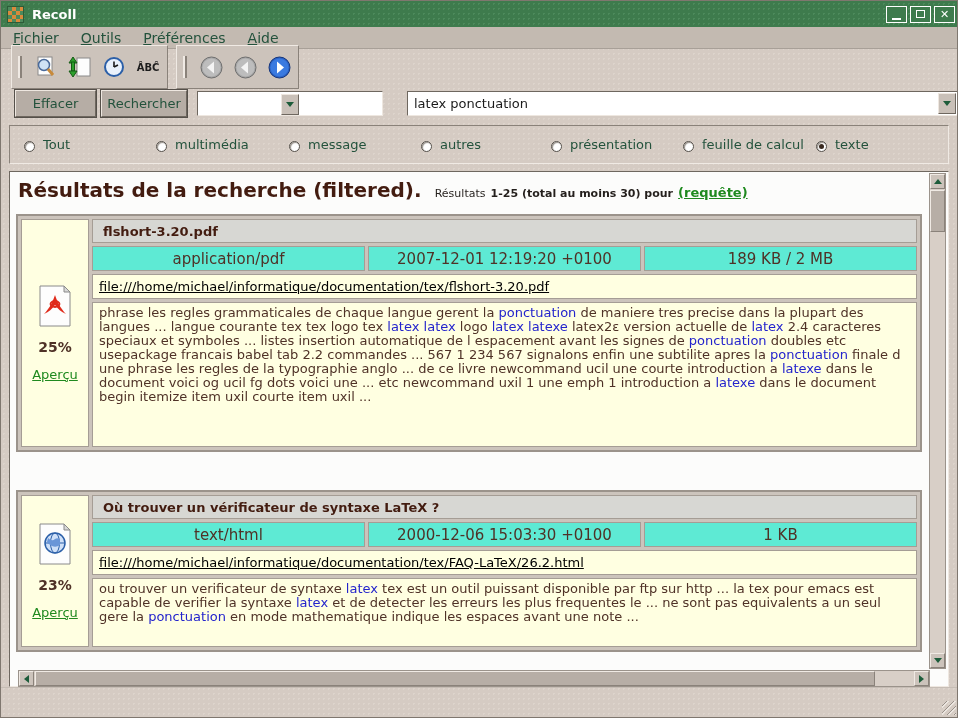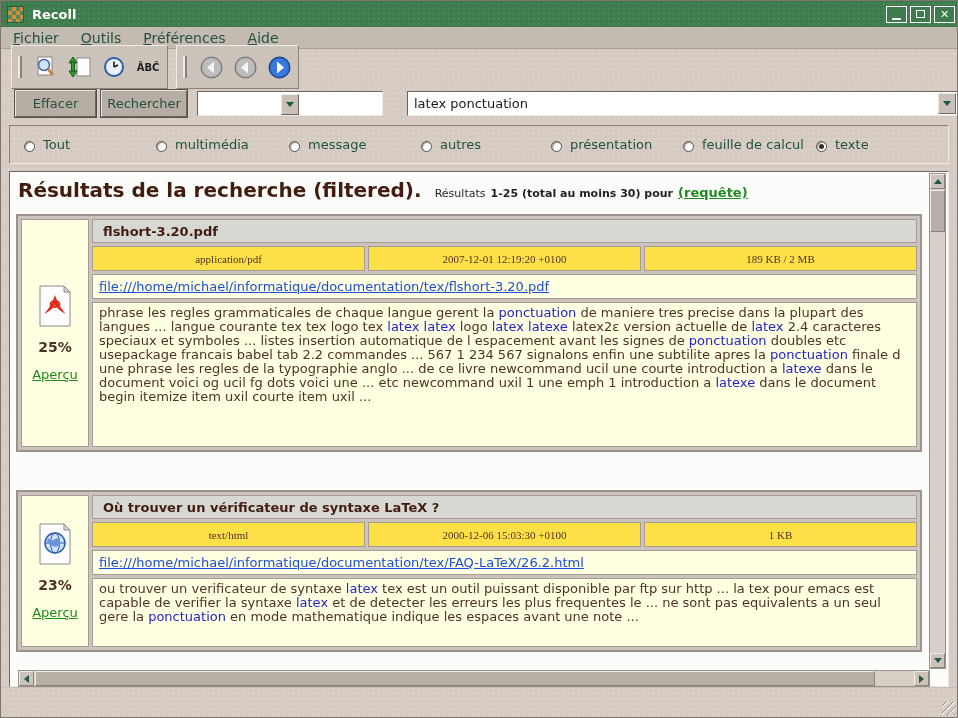--- a/index.html
+++ b/index.html
@@ -110,29 +110,29 @@
   .relevance { font-size:14px; font-weight:bold; color:#4f3227; }
   .preview-link { font-size:13px; color:#1f8a1f; text-decoration:underline; cursor:pointer; }
   .res-main { flex:1; display:flex; flex-direction:column; gap:3px; }
   .res-title {
     height:24px; background:#d7d7d3; border:1px solid #a59d95;
     font-size:13px; font-weight:bold; color:#431c10;
     display:flex; align-items:center; padding-left:10px;
   }
   .res-meta { height:25px; display:flex; gap:3px; }
   .meta-cell {
-    flex:1; background:#fde047; border:1px solid #a59d95;
-    font-size:11px; color:#4f3227;
-    display:flex; align-items:center; justify-content:center;font-family:Liberation Serif, serif;
+    flex:1; background:#5eead4; border:1px solid #a59d95;
+    font-size:15px; color:#4f3227;
+    display:flex; align-items:center; justify-content:center;
   }
   .res-url {
     height:25px; background:#ffffe1; border:1px solid #a59d95;
     display:flex; align-items:center; padding-left:6px;
   }
-  .res-url a { font-size:13px; color:#1d4ed8; text-decoration:underline; cursor:pointer; }
+  .res-url a { font-size:13px; color:#000000; text-decoration:underline; cursor:pointer; }
   .res-snippet {
     flex:1; background:#ffffe1; border:1px solid #a59d95;
     font-size:13px; color:#4f3227; line-height:14px; padding:3px 6px;
   }
   .res-snippet .hl { color:#2424cc; }
   
   .vscroll {
     position:absolute; right:2px; top:1px; width:17px; height:496px;
     background:#d8cfc7; border:1px solid #9b938b;
   }

